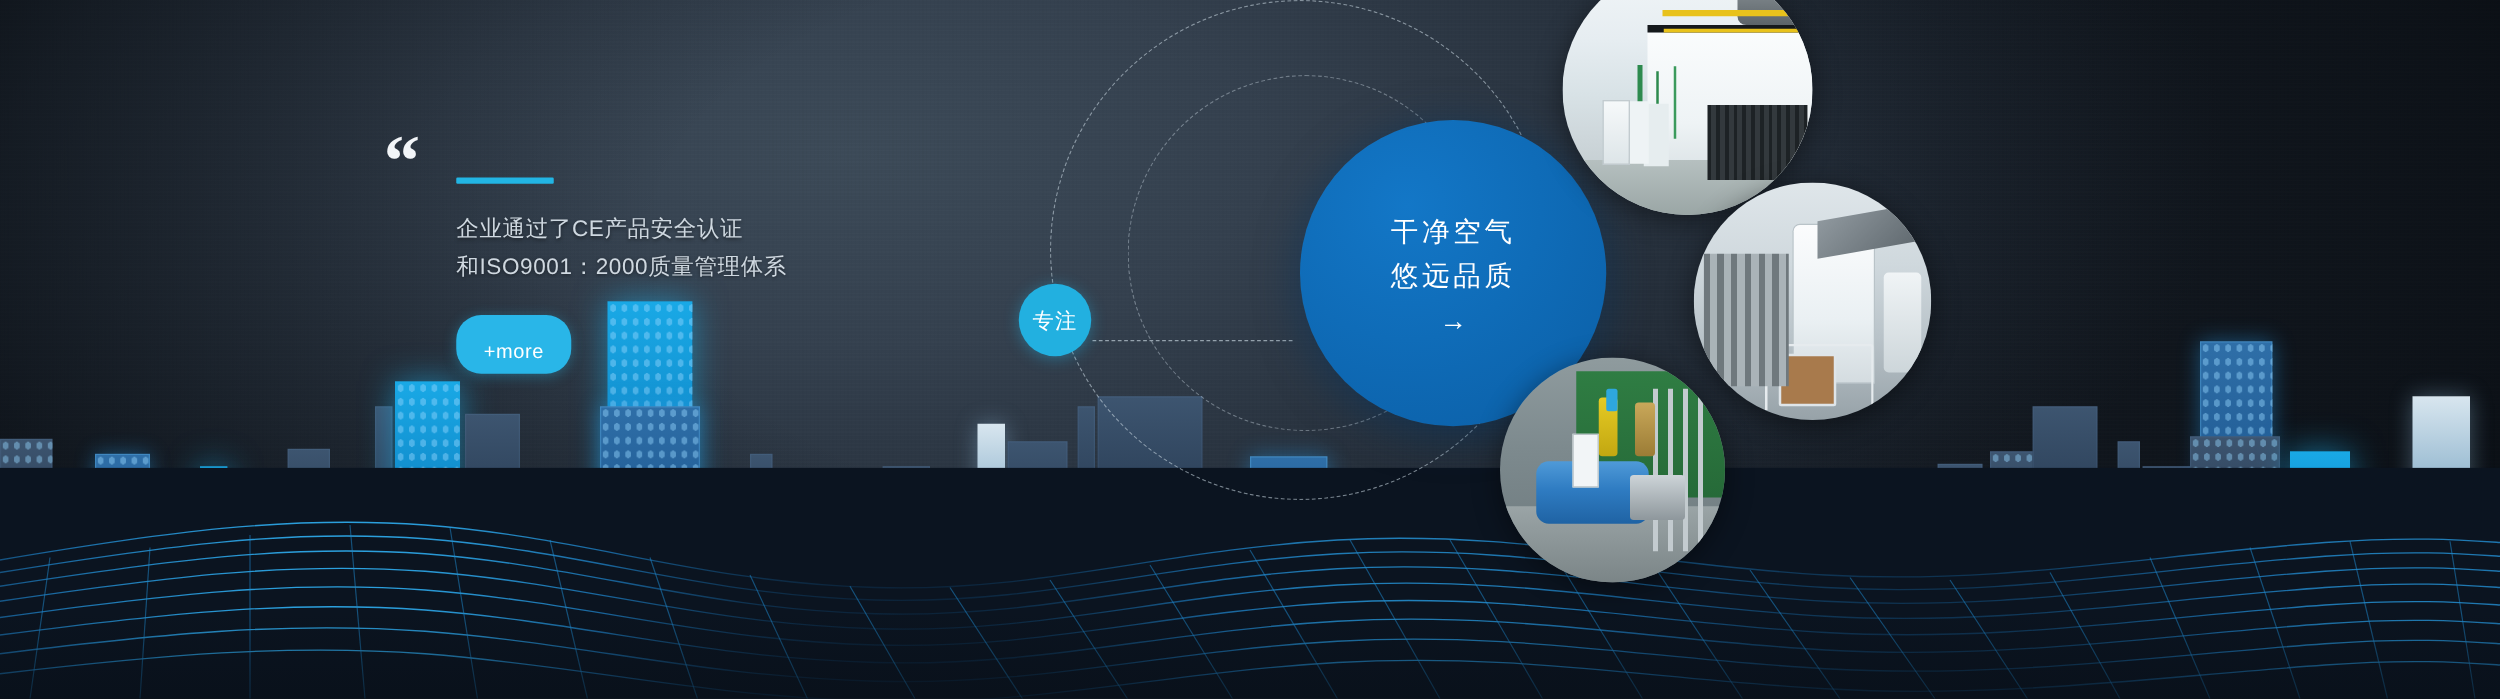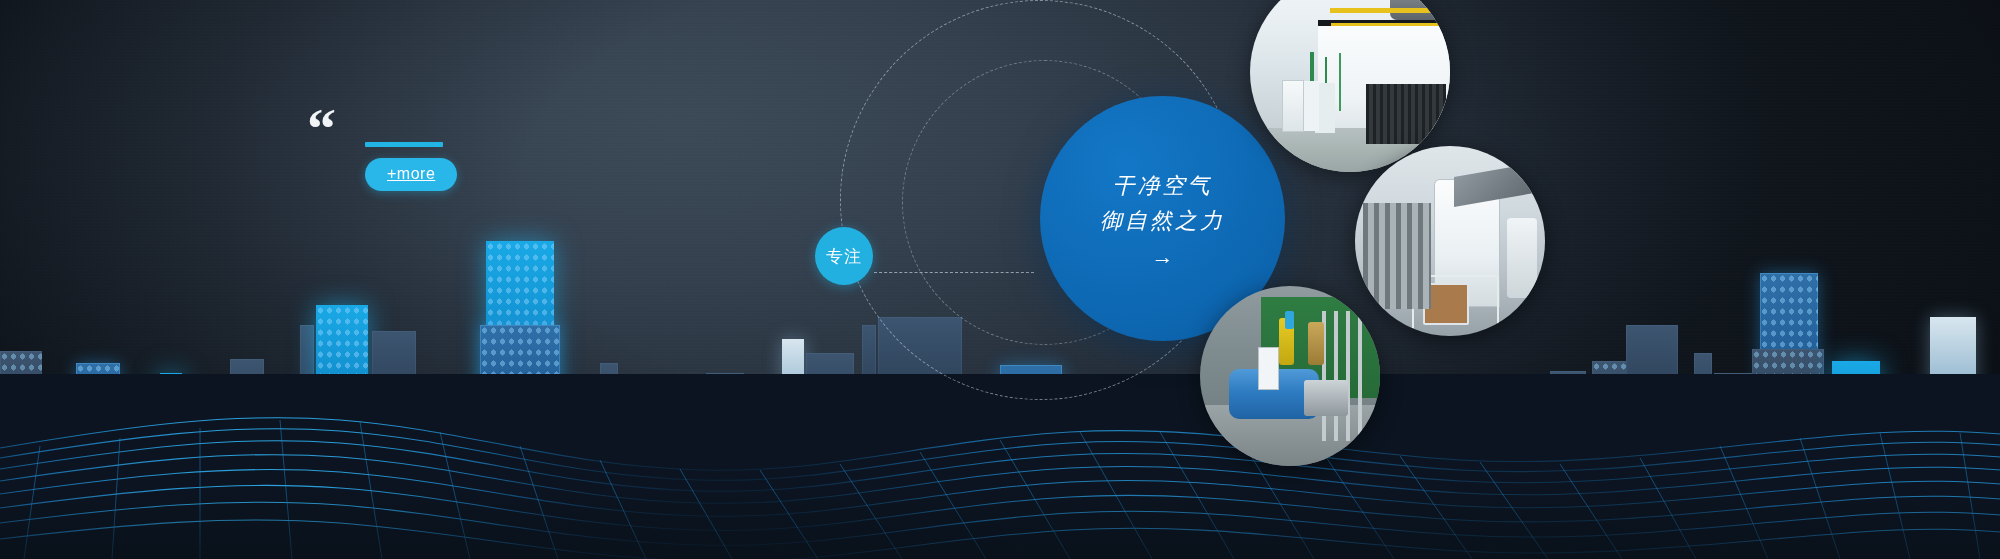--- a/index.html
+++ b/index.html
@@ -50,26 +50,25 @@
   .rule {
     margin-top:22px; width:78px; height:5px;
     background:#22b5e4; border-radius:1px;
   }
   .desc { margin-top:22px; }
   .desc div {
     font-size:18px; color:#cfd8e0; line-height:1.65; letter-spacing:.5px;
     white-space:nowrap; text-shadow:0 1px 3px rgba(0,0,0,.45);
   }
   .more-btn {
-    margin-top:11px; display:inline-block;
-    padding:7px 22px 8px; border-radius:20px;
+    margin-top:24px; display:inline-block;
+    padding:21px 22px 8px; border-radius:20px;
     background:#29b6e8; color:#ffffff; font-size:16px; letter-spacing:.5px;
     border:none; cursor:pointer;
     box-shadow:0 2px 10px rgba(41,182,232,.35);
-    text-decoration:underline;
   }
 
   
   .diagram { position:absolute; left:760px; top:-14px; width:1240px; height:573px; z-index:25; }
 
   .ring {
     position:absolute; border-radius:50%;
     border:1px dashed rgba(205,218,228,.55);
   }
   .ring-outer { left:80px; top:14px; width:400px; height:400px; }
@@ -87,21 +86,20 @@
     position:absolute; left:114px; top:286px; width:160px; height:1px;
     border-top:1px dashed rgba(205,218,228,.65);
   }
 
   .core-circle {
     position:absolute; left:280px; top:110px;
     width:245px; height:245px; border-radius:50%;
     background:radial-gradient(circle at 35% 28%, #1377c7 0%, #0f6cb8 45%, #0b5ea5 100%);
     display:flex; flex-direction:column; align-items:center; justify-content:center;
     box-shadow:0 6px 34px rgba(6,52,96,.55);
-    font-style:italic;
   }
   .core-circle .line {
     font-size:22px; color:#ffffff; letter-spacing:3px; line-height:1.55;
   }
   .core-arrow { margin-top:8px; font-size:22px; color:#fff; line-height:1; }
 
   
   .photo {
     position:absolute; border-radius:50%; overflow:hidden;
     box-shadow:0 4px 22px rgba(0,0,0,.45);
@@ -401,34 +399,38 @@
             <path d="M1880,59 L1910,185"></path>
           <path d="M1960,59 L1980,185"></path>
         </g>
       </svg>
     </div>
   </div>
 
   <div class="text-block">
     <div class="quote-mark">“</div>
     <div class="rule"></div>
+    <div class="desc">
+      <div>企业通过了CE产品安全认证</div>
+      <div>和ISO9001：2000质量管理体系</div>
+    </div>
     <button class="more-btn">+more</button>
   </div>
 
   <div class="diagram">
 
     <div class="ring ring-outer"></div>
     <div class="ring ring-inner"></div>
     <div class="dash-connector"></div>
 
     <div class="focus-badge">专注</div>
 
     <div class="core-circle">
       <div class="line">干净空气</div>
-      <div class="line">御自然之力</div>
+      <div class="line">悠远品质</div>
       <div class="core-arrow">→</div>
     </div>
 
     <div class="photo photo-top">
       <div class="scene sceneA">
         <span class="drum"></span>
         <span class="bar"></span>
         <span class="green"></span>
         <span class="floor"></span>
         <span class="cab"></span>

